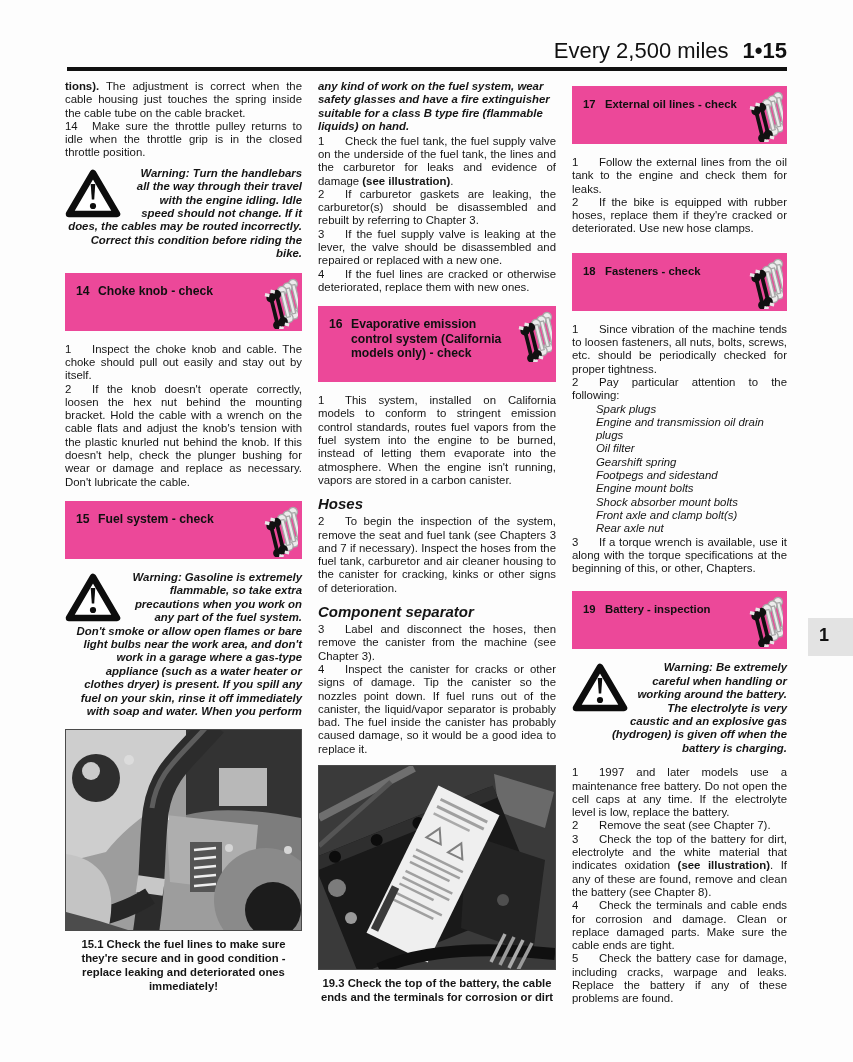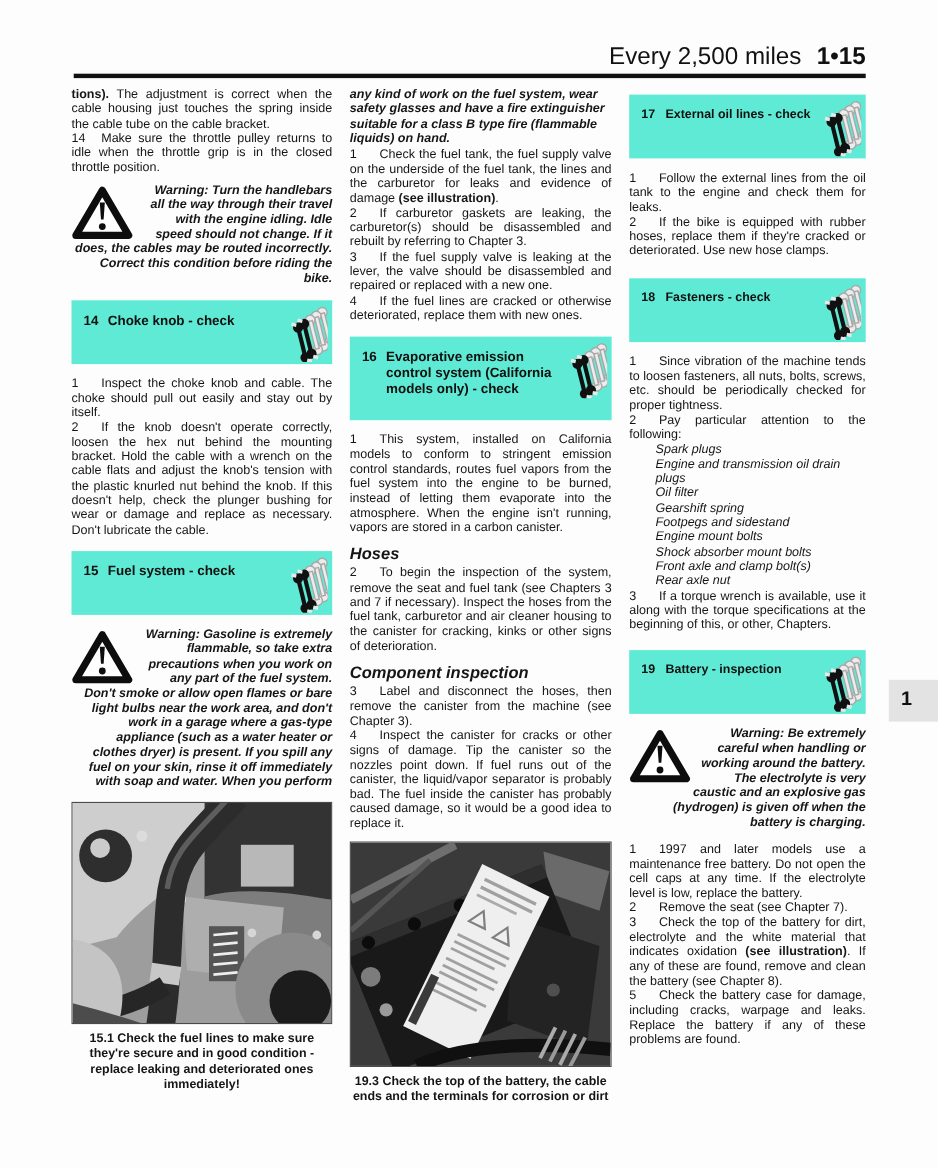--- a/index.html
+++ b/index.html
@@ -12,21 +12,21 @@
   .col{font-size:11.4px;line-height:13.3px;text-align:justify;}
   .col-left{width:237px;}
   .col-mid{width:238px;}
   .col-right{width:215px;}
   p.step{margin:0;}
   .step-num{display:inline-block;min-width:27px;font-weight:normal;font-style:normal;}
   .b{font-weight:bold;}
   .warn{margin:7px 0 11px;font-weight:bold;font-style:italic;text-align:right;line-height:13.4px;}
   .warn svg{float:left;margin:2px 8px 2px 0;}
   .warn-cont{font-weight:bold;font-style:italic;text-align:left;line-height:13.4px;margin:0 0 1px;}
-  .section-box{clear:both;position:relative;background:#5eead4;min-height:58px;margin:12px 0;padding:11px 42px 8px 11px;box-sizing:border-box;}
+  .section-box{clear:both;position:relative;background:#ec4899;min-height:58px;margin:12px 0;padding:11px 42px 8px 11px;box-sizing:border-box;}
   .section-box.tall{min-height:76px;}
   .section-box .title{display:flex;font-weight:bold;font-size:12.2px;line-height:14.5px;text-align:left;color:#101010;}
   .section-box .title.small{font-size:11.3px;}
   .sec-num{min-width:22px;flex:none;}
   .wrench-cluster{position:absolute;right:4px;top:3px;}
   .subhead{clear:both;font-weight:bold;font-style:italic;font-size:15px;line-height:17px;margin:8px 0 3px;text-align:left;}
   .subhead.big{font-size:15.5px;margin-top:10px;}
   .fastener-list{padding-left:24px;font-style:italic;text-align:left;}
   .photo{clear:both;display:block;margin:9px 0 6px;border:1px solid #4a4a4a;}
   .caption{font-weight:bold;font-size:11.3px;text-align:center;line-height:14px;margin:0 2px;}
@@ -159,21 +159,21 @@
           <span>Evaporative emission control system (California models only) - check</span>
         </div>
         <svg class="wrench-cluster" width="36" height="53" viewBox="0 0 36 53">
             <use href="#wrench-cluster-g"></use>
           </svg>
       </div>
 
       <p class="step"><span class="step-num">1</span><span>This system, installed on California models to conform to stringent emission control standards, routes fuel vapors from the fuel system into the engine to be burned, instead of letting them evaporate into the atmosphere. When the engine isn't running, vapors are stored in a carbon canister.</span></p>
       <div class="subhead">Hoses</div>
       <p class="step"><span class="step-num">2</span><span>To begin the inspection of the system, remove the seat and fuel tank (see Chapters 3 and 7 if necessary). Inspect the hoses from the fuel tank, carburetor and air cleaner housing to the canister for cracking, kinks or other signs of deterioration.</span></p>
-      <div class="subhead">Component inspection</div>
+      <div class="subhead">Component separator</div>
       <p class="step"><span class="step-num">3</span><span>Label and disconnect the hoses, then remove the canister from the machine (see Chapter 3).</span></p>
       <p class="step"><span class="step-num">4</span><span>Inspect the canister for cracks or other signs of damage. Tip the canister so the nozzles point down. If fuel runs out of the canister, the liquid/vapor separator is probably bad. The fuel inside the canister has probably caused damage, so it would be a good idea to replace it.</span></p>
 
       <svg class="photo" width="236" height="203" viewBox="0 0 236 203" preserveAspectRatio="none">
         <rect width="236" height="203" fill="#3a3a3a"></rect>
         <path d="M0 52 L95 2" stroke="#6f6f6f" stroke-width="8"></path>
         <path d="M0 80 L72 16" stroke="#555" stroke-width="5"></path>
         <path d="M175 8 L235 26 L226 62 L180 46 Z" fill="#6a6a6a"></path>
         <g transform="rotate(-22 110 110)">
           <rect x="8" y="50" width="195" height="125" rx="6" fill="#191919"></rect>
@@ -263,20 +263,21 @@
       <div class="warn">
         <svg width="56" height="49" viewBox="0 0 56 49">
             <use href="#warn-tri-g"></use>
           </svg>
         <span>Warning: Be extremely careful when handling or working around the battery. The electrolyte is very caustic and an explosive gas (hydrogen) is given off when the battery is charging.</span>
       </div>
 
       <p class="step"><span class="step-num">1</span><span>1997 and later models use a maintenance free battery. Do not open the cell caps at any time. If the electrolyte level is low, replace the battery.</span></p>
       <p class="step"><span class="step-num">2</span><span>Remove the seat (see Chapter 7).</span></p>
       <p class="step"><span class="step-num">3</span><span>Check the top of the battery for dirt, electrolyte and the white material that indicates oxidation </span><span class="b">(see illustration)</span><span>. If any of these are found, remove and clean the battery (see Chapter 8).</span></p>
+      <p class="step"><span class="step-num">4</span><span>Check the terminals and cable ends for corrosion and damage. Clean or replace damaged parts. Make sure the cable ends are tight.</span></p>
       <p class="step"><span class="step-num">5</span><span>Check the battery case for damage, including cracks, warpage and leaks. Replace the battery if any of these problems are found.</span></p>
     </div>
 
   </div>
 
   <div class="page-tab">
     <span>1</span>
   </div>
 
 </div>

